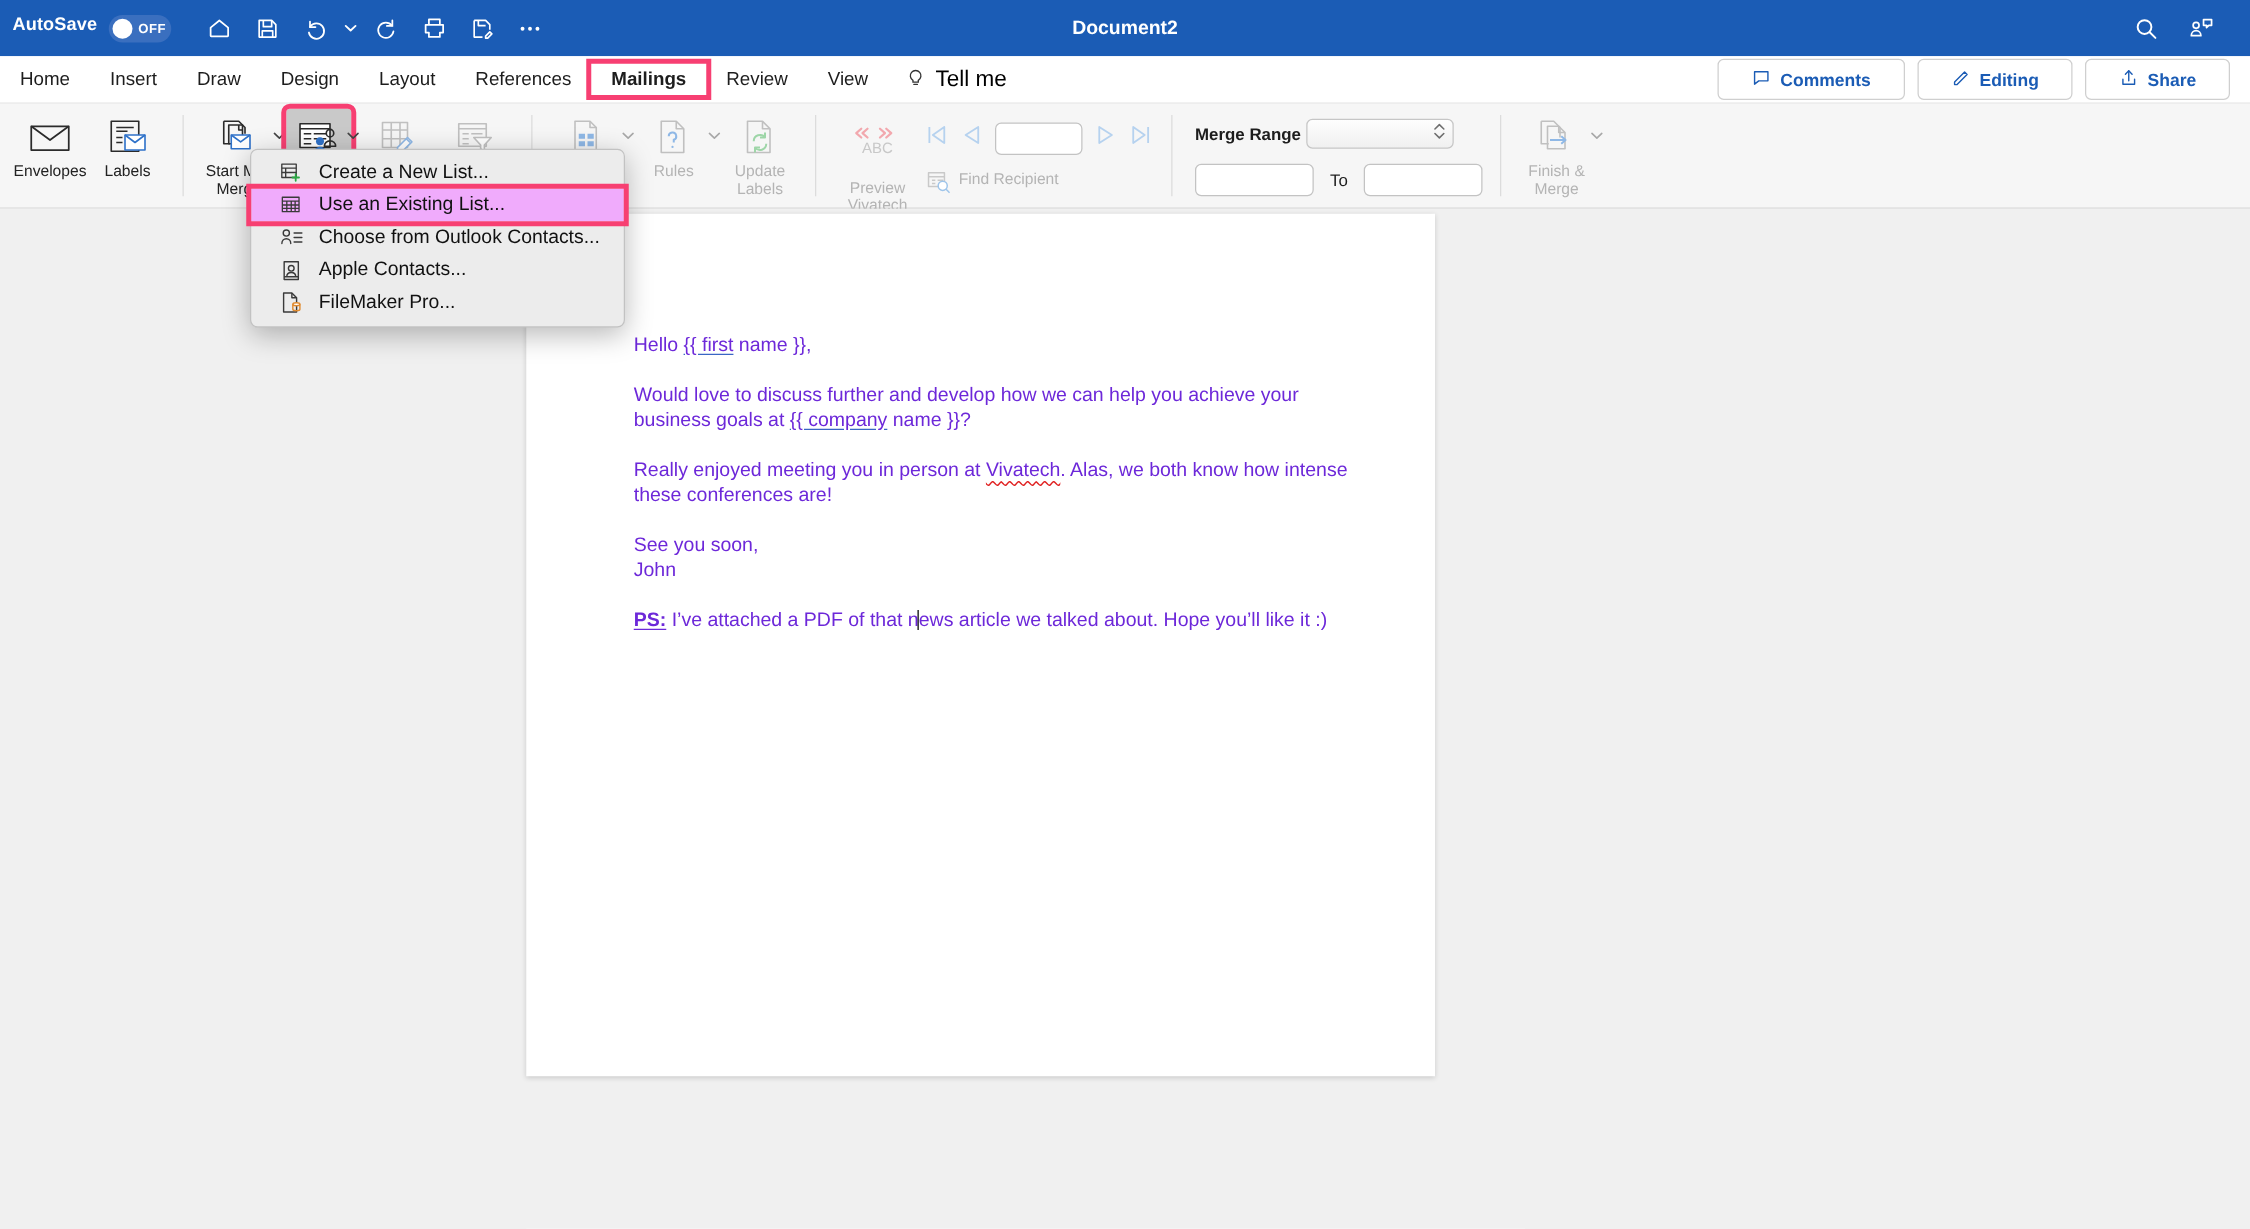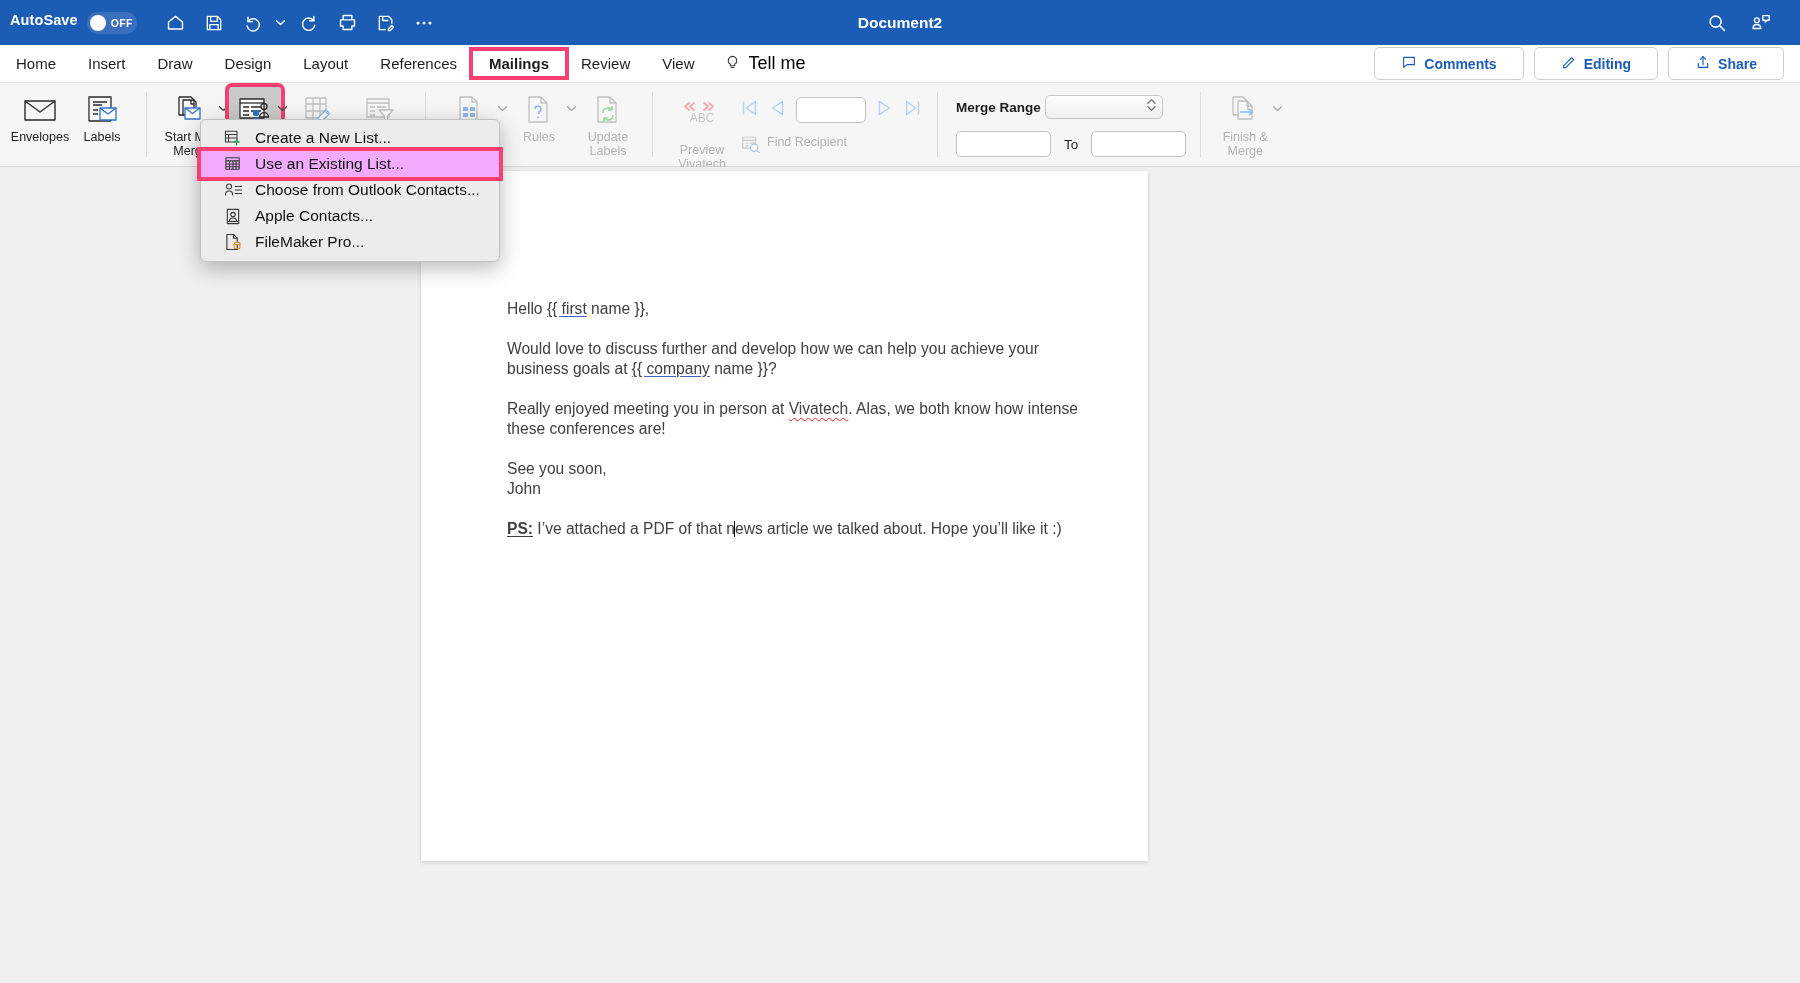--- a/index.html
+++ b/index.html
@@ -138,21 +138,21 @@
     position: absolute; left: 0; top: 167px; right: 0; bottom: 0;
     background: #f0f0f0;
   }
   .page {
     position: absolute; left: 421px; top: 4px; width: 727px; height: 690px;
     background: #ffffff; box-shadow: 0 1px 4px rgba(0,0,0,.16);
   }
   .doc-body {
     padding: 96px 60px 0 86px;
     font-family: "Liberation Sans", sans-serif;
-    font-size: 15.6px; color: #404040; line-height: 1.25; margin-top: 32px;
+    font-size: 15.6px; color: #6d28d9; line-height: 1.25;
   }
   .para { margin-bottom: 21px; }
   .field-mark {
     text-decoration: underline;
     text-decoration-color: #3a66c4;
     text-underline-offset: 2px;
   }
   .spell {
     text-decoration: underline wavy #e02020;
     text-underline-offset: 3px;

